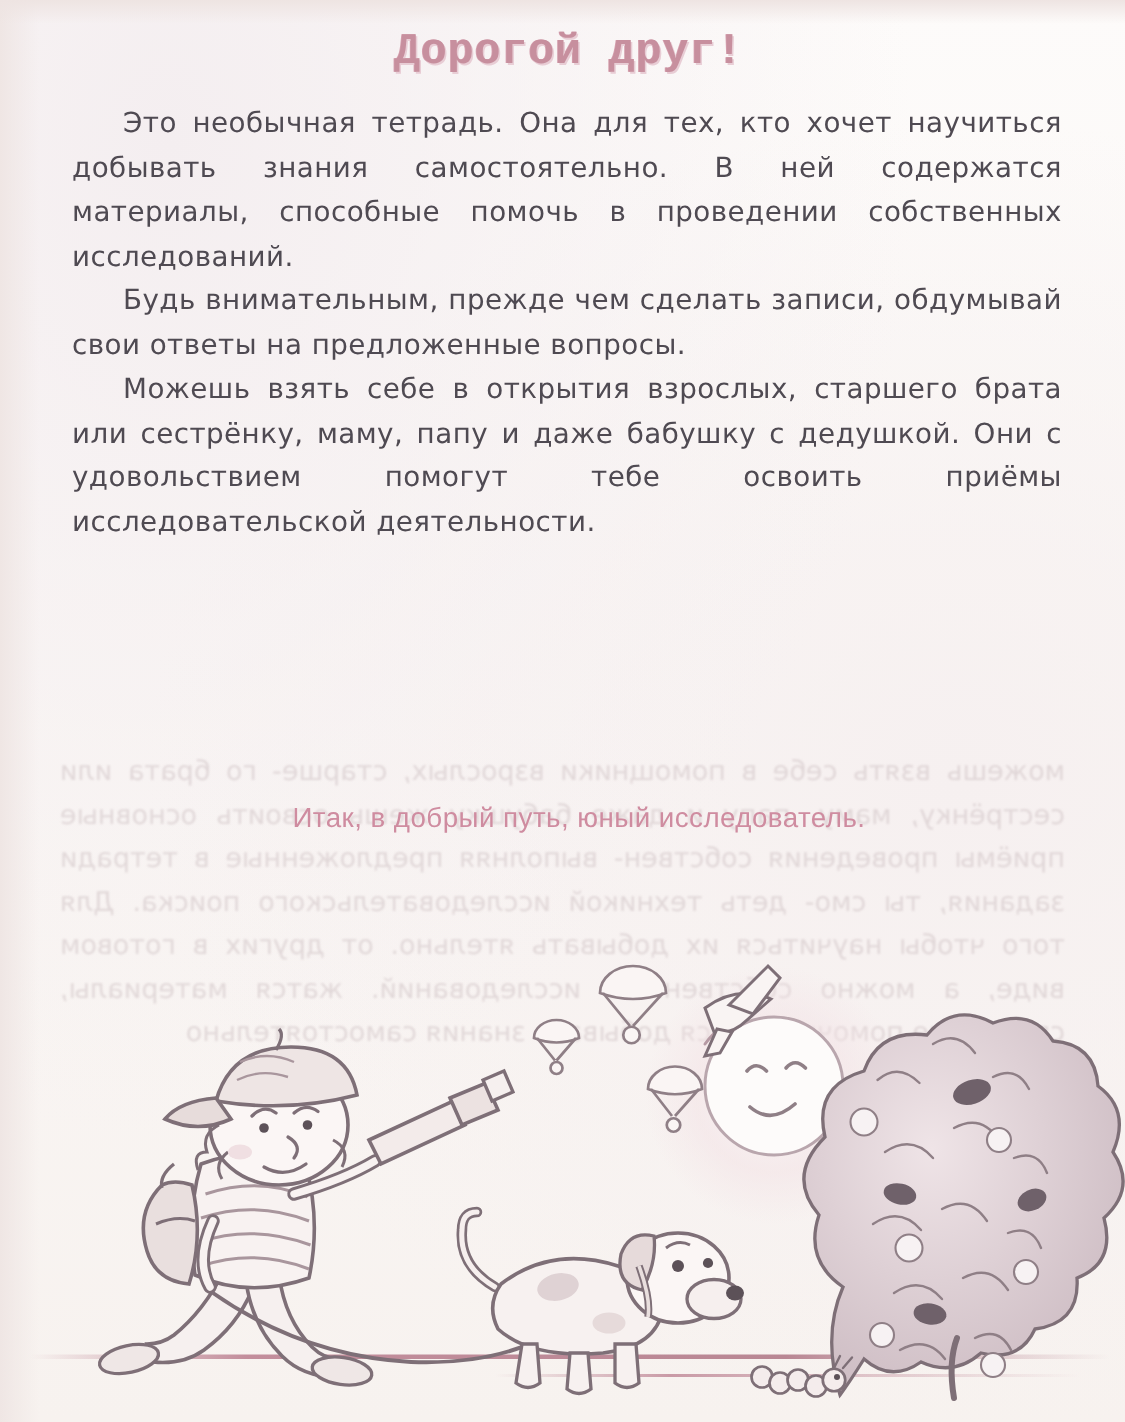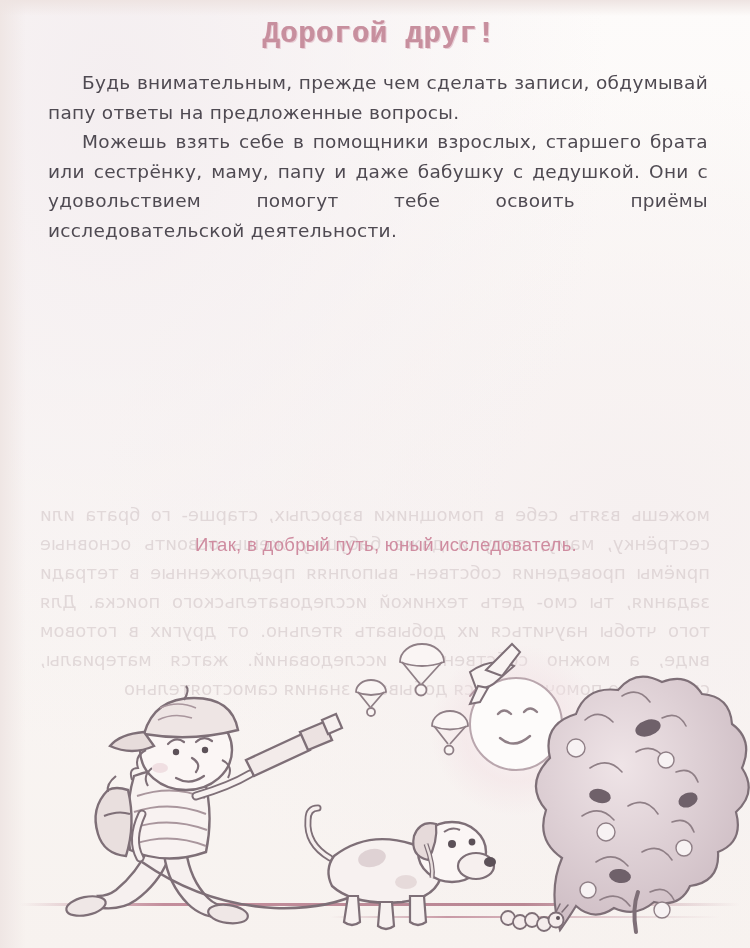--- a/index.html
+++ b/index.html
@@ -141,22 +141,23 @@
 <div class="page">
 
   <div class="edge-left"></div>
   <div class="edge-top"></div>
 
   <div class="heading">Дорогой друг!</div>
 
   <div class="ghost">можешь взять себе в помощники взрослых, старше- го брата или сестрёнку, маму, папу и даже бабушку жешь освоить основные приёмы проведения собствен- выполняя предложенные в тетради задания, ты смо- деть техникой исследовательского поиска. Для того чтобы научиться их добывать ятельно. от других в готовом виде, а можно собственных исследований. жатся материалы, способные помочь учиться добывать знания самостоятельно</div>
 
   <div class="body-text">
-    <p>Будь внимательным, прежде чем сделать записи, обдумывай папу ответы на предложенные вопросы.</p>
-    <p>Можешь взять себе в помощники взрослых, старшего брата или сестрёнку, маму, папу и даже бабушку с дедушкой. Они с удовольствием помогут тебе освоить приёмы исследовательской деятельности.</p>
+    <p>Это необычная тетрадь. Она для тех, кто хочет научиться добывать знания самостоятельно. В ней содержатся материалы, способные помочь в проведении собственных исследований.</p>
+    <p>Будь внимательным, прежде чем сделать записи, обдумывай свои ответы на предложенные вопросы.</p>
+    <p>Можешь взять себе в открытия взрослых, старшего брата или сестрёнку, маму, папу и даже бабушку с дедушкой. Они с удовольствием помогут тебе освоить приёмы исследовательской деятельности.</p>
   </div>
 
   <div class="closing">
     <div class="line1">Итак, в добрый путь, юный исследователь.</div>
   </div>
 
   <div class="illustration">
     <div class="ground"></div>
     <div class="ground2"></div>
 

